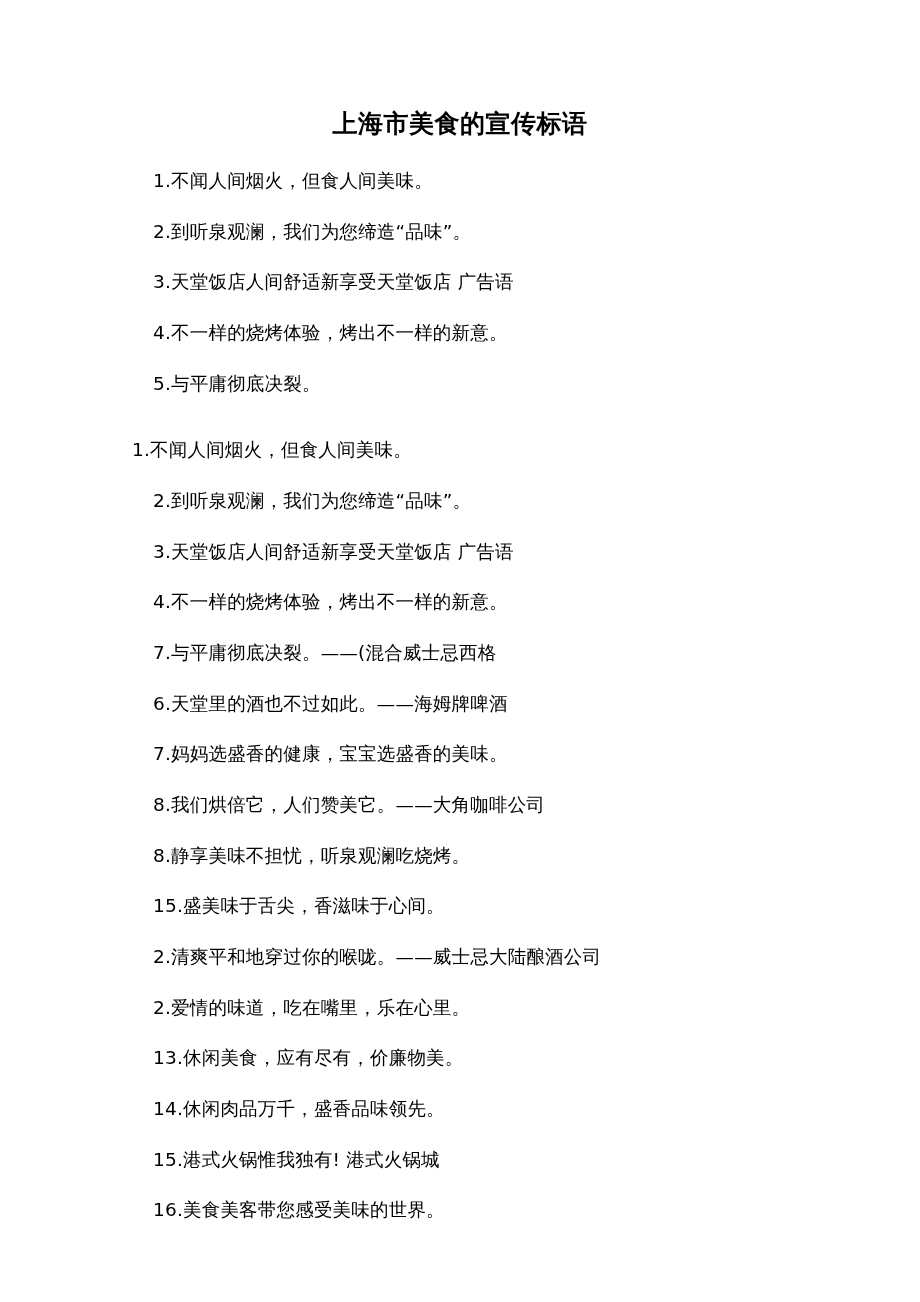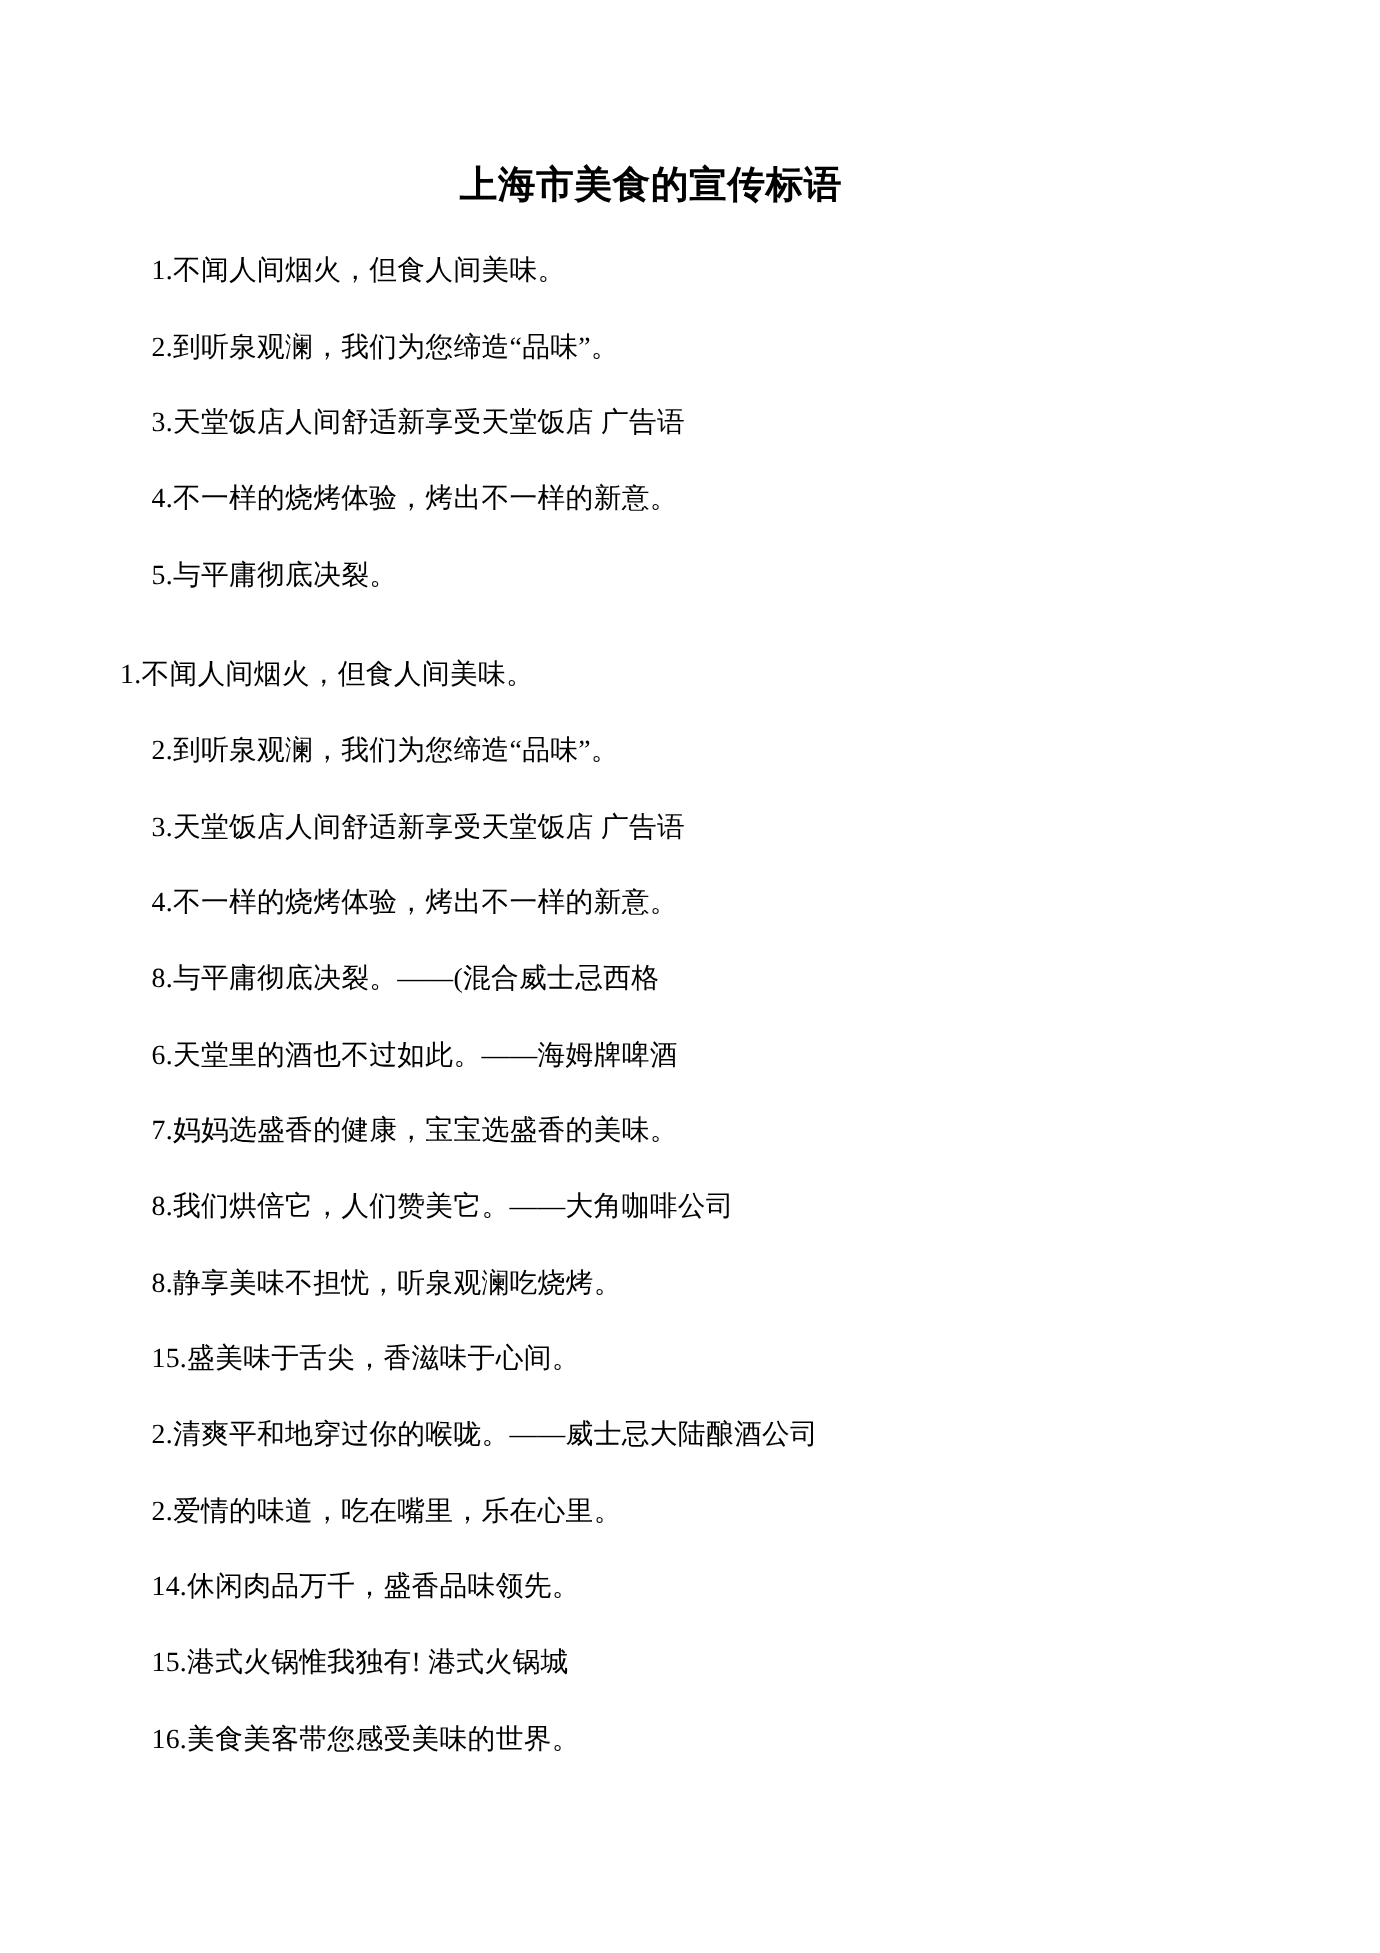--- a/index.html
+++ b/index.html
@@ -12,23 +12,22 @@
     height: 1302px;
     font-family: "DejaVu Sans", "Liberation Sans", sans-serif;
     color: #000000;
     position: relative;
     overflow: hidden;
   }
   .page {
     box-sizing: border-box;
     width: 920px;
     height: 1302px;
-    padding: 96px 104px 40px 52px;
+    padding: 96px 104px 40px 104px;
     position: relative;
-    font-family: Liberation Serif, serif;
   }
   .doc-title {
     text-align: center;
     font-size: 25px;
     font-weight: bold;
     letter-spacing: 0.5px;
     margin: 10px 0 26px 0;
     line-height: 1.4;
   }
   .para-list {
@@ -67,26 +66,27 @@
     <p class="para">5.与平庸彻底决裂。</p>
   </div>
 
   <div class="block-gap"></div>
 
   <div class="para-list">
     <p class="para outdent">1.不闻人间烟火，但食人间美味。</p>
     <p class="para">2.到听泉观澜，我们为您缔造“品味”。</p>
     <p class="para">3.天堂饭店人间舒适新享受天堂饭店 广告语</p>
     <p class="para">4.不一样的烧烤体验，烤出不一样的新意。</p>
-    <p class="para">8.与平庸彻底决裂。——(混合威士忌西格</p>
+    <p class="para">7.与平庸彻底决裂。——(混合威士忌西格</p>
     <p class="para">6.天堂里的酒也不过如此。——海姆牌啤酒</p>
     <p class="para">7.妈妈选盛香的健康，宝宝选盛香的美味。</p>
     <p class="para">8.我们烘倍它，人们赞美它。——大角咖啡公司</p>
     <p class="para">8.静享美味不担忧，听泉观澜吃烧烤。</p>
     <p class="para">15.盛美味于舌尖，香滋味于心间。</p>
     <p class="para">2.清爽平和地穿过你的喉咙。——威士忌大陆酿酒公司</p>
     <p class="para">2.爱情的味道，吃在嘴里，乐在心里。</p>
+    <p class="para">13.休闲美食，应有尽有，价廉物美。</p>
     <p class="para">14.休闲肉品万千，盛香品味领先。</p>
     <p class="para">15.港式火锅惟我独有! 港式火锅城</p>
     <p class="para">16.美食美客带您感受美味的世界。</p>
   </div>
 
 </div>
 
 </body></html>

